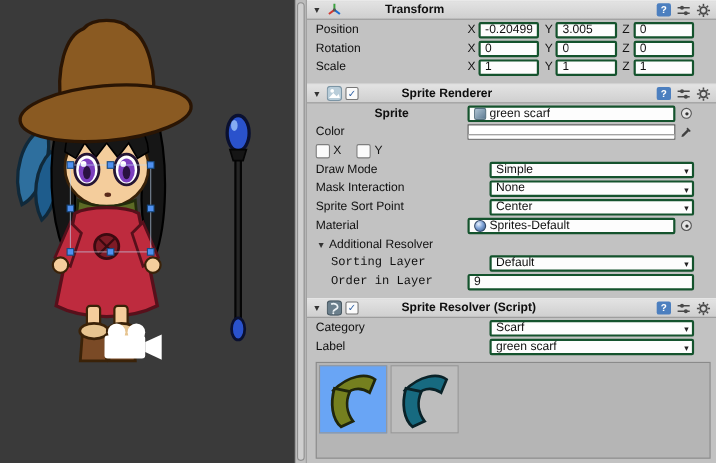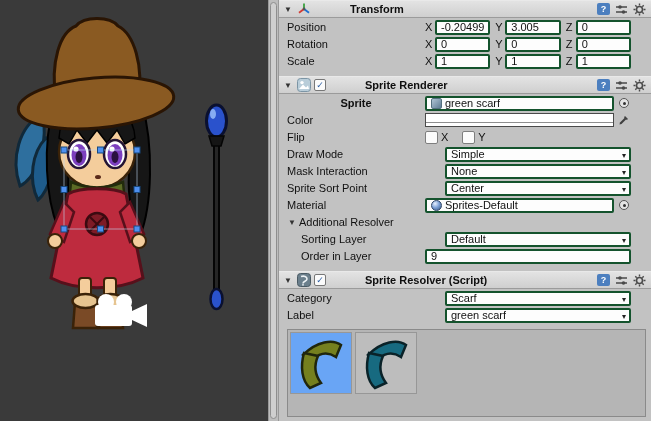--- a/index.html
+++ b/index.html
@@ -23,21 +23,21 @@
   .foldout { width:10px; font-size:8px; color:#333; flex-shrink:0; text-align:center; }
   .comp-title { font-weight:bold; color:#0F0F0F; white-space:nowrap;margin-left:36px; }
   .comp-icon { width:15px; height:15px; display:flex; align-items:center; justify-content:center; flex-shrink:0; }
   .comp-check { width:12px; height:12px; background:#FBFBFB; border:1px solid #777; border-radius:2px; font-size:9px; color:#2E5FA3; display:flex; align-items:center; justify-content:center; flex-shrink:0; }
   .header-right { margin-left:auto; display:flex; align-items:center; gap:5px; }
   .hbtn { display:flex; align-items:center; justify-content:center; }
   .help-badge { width:13px; height:12px; background:#4C7FBF; border-radius:2px; color:#fff; font-size:9px; font-weight:bold; display:flex; align-items:center; justify-content:center; }
 
   .row { display:flex; align-items:center; height:16px; padding:0 20px 0 8px; margin-top:1px; flex-shrink:0; }
   .row .label { width:138px; flex-shrink:0; white-space:nowrap; overflow:hidden; color:#101010; }
-  .row .label.indent { padding-left:14px; }
+  .row .label.indent { padding-left:14px;font-family:Liberation Mono, monospace; }
   .bold { font-weight:bold;text-align:center; }
   .foldrow { display:flex; align-items:center; }
   .foldrow .foldout { margin-right:2px; }
 
   .value { flex:1; display:flex; align-items:center; min-width:0; }
   .field { flex:1; height:15px; background:#FDFDFD; border:2px solid #14532d; border-radius:2px; padding:0 4px; display:flex; align-items:center; min-width:0; position:relative;text-align:center; }
   .ftext { white-space:nowrap; overflow:hidden; }
   .dropdown { padding-right:15px;margin-left:20px; }
   .dd-arrow { position:absolute; right:3px; top:2px; font-size:8px; color:#222; }
   .vec3 { gap:5px; }
@@ -310,21 +310,20 @@
         <span class="ext-btn">
           <svg width="12" height="12" viewBox="0 0 12 12">
             <path d="M1.5,10.5 L2,8.5 L7,3.5 L8.5,5 L3.5,10 Z" fill="#3F3F3F"></path>
             <path d="M7,2 L10,5 L8.8,6 L6,3.2 Z" fill="#3F3F3F"></path>
           </svg>
         </span>
       </div>
     </div>
 
     <div class="row">
-      <span class="label">Flip</span>
       <div class="value">
         <span class="flip-group">
           <span class="checkbox"></span>
           <span>X</span>
         </span>
         <span class="flip-group">
           <span class="checkbox"></span>
           <span>Y</span>
         </span>
       </div>

